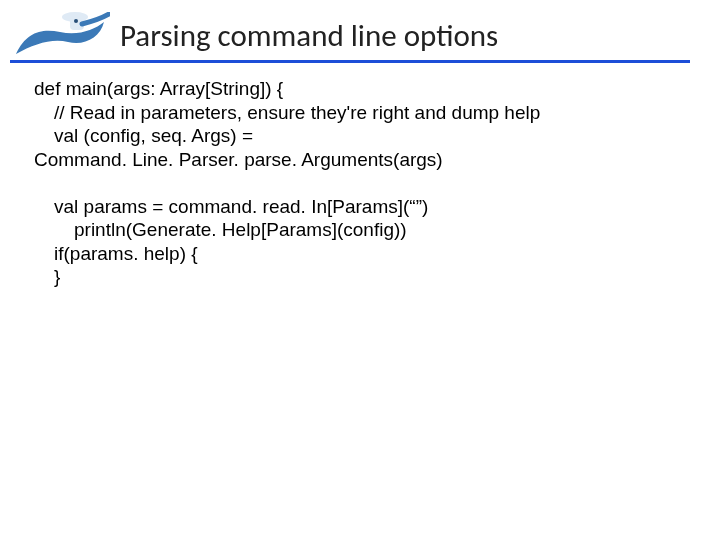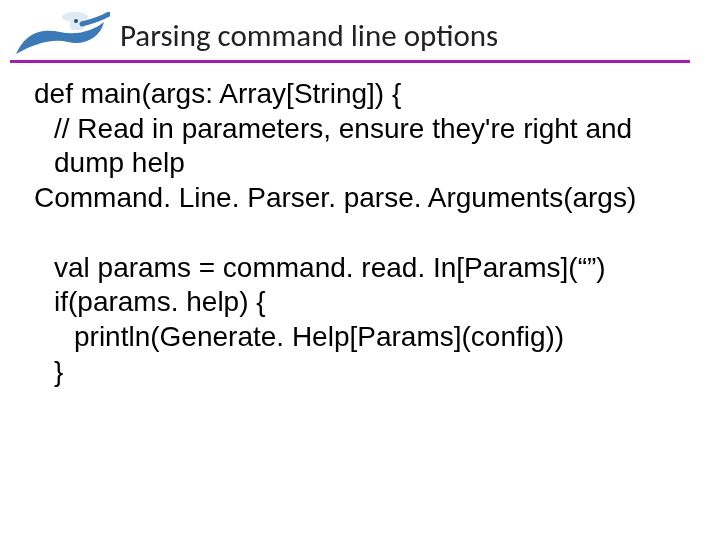--- a/index.html
+++ b/index.html
@@ -14,41 +14,41 @@
   .slide {
     position: relative;
     width: 720px;
     height: 540px;
     padding-top: 12px;
     box-sizing: border-box;
   }
   .header {
     display: flex;
     align-items: center;
-    border-bottom: 3px solid #a21caf;
+    border-bottom: 3px solid #1d4ed8;
     margin: 0 30px 14px 10px;
     padding-bottom: 0;
   }
   .logo {
     width: 100px;
     height: 48px;
     margin-right: 10px;
     flex-shrink: 0;
   }
   .logo svg { display: block; }
   .title {
     font-family: "Segoe UI", "Calibri", Arial, sans-serif;
     font-size: 31px;
     color: #222;
     padding-bottom: 2px;
     white-space: nowrap;
   }
   .content {
     padding: 0 34px;
-    font-size: 28px;
+    font-size: 19px;
     color: #000;
     line-height: 1.24;
   }
   .content .indent1 { padding-left: 20px; }
 </style>
 </head>
 <body>
 
 <div class="slide">
 
@@ -61,21 +61,22 @@
         <circle cx="66" cy="9" r="2" fill="#274e78"></circle>
         <path d="M72 12 C 80 10, 92 6, 99 2" fill="none" stroke="#3b79b7" stroke-width="5" stroke-linecap="round"></path>
       </svg>
     </div>
     <div class="title">Parsing command line options</div>
   </div>
 
   <div class="content">
     <div>def main(args: Array[String]) {</div>
     <div class="indent1">// Read in parameters, ensure they're right and dump help</div>
+    <div class="indent1">val (config, seq. Args) =</div>
     <div>Command. Line. Parser. parse. Arguments(args)</div>
     <div>&nbsp;</div>
     <div class="indent1">val params = command. read. In[Params](“”)</div>
+    <div class="indent1" style="padding-left:40px">println(Generate. Help[Params](config))</div>
     <div class="indent1">if(params. help) {</div>
-    <div class="indent1" style="padding-left:40px">println(Generate. Help[Params](config))</div>
     <div class="indent1">}</div>
   </div>
 
 </div>
 
 </body></html>

